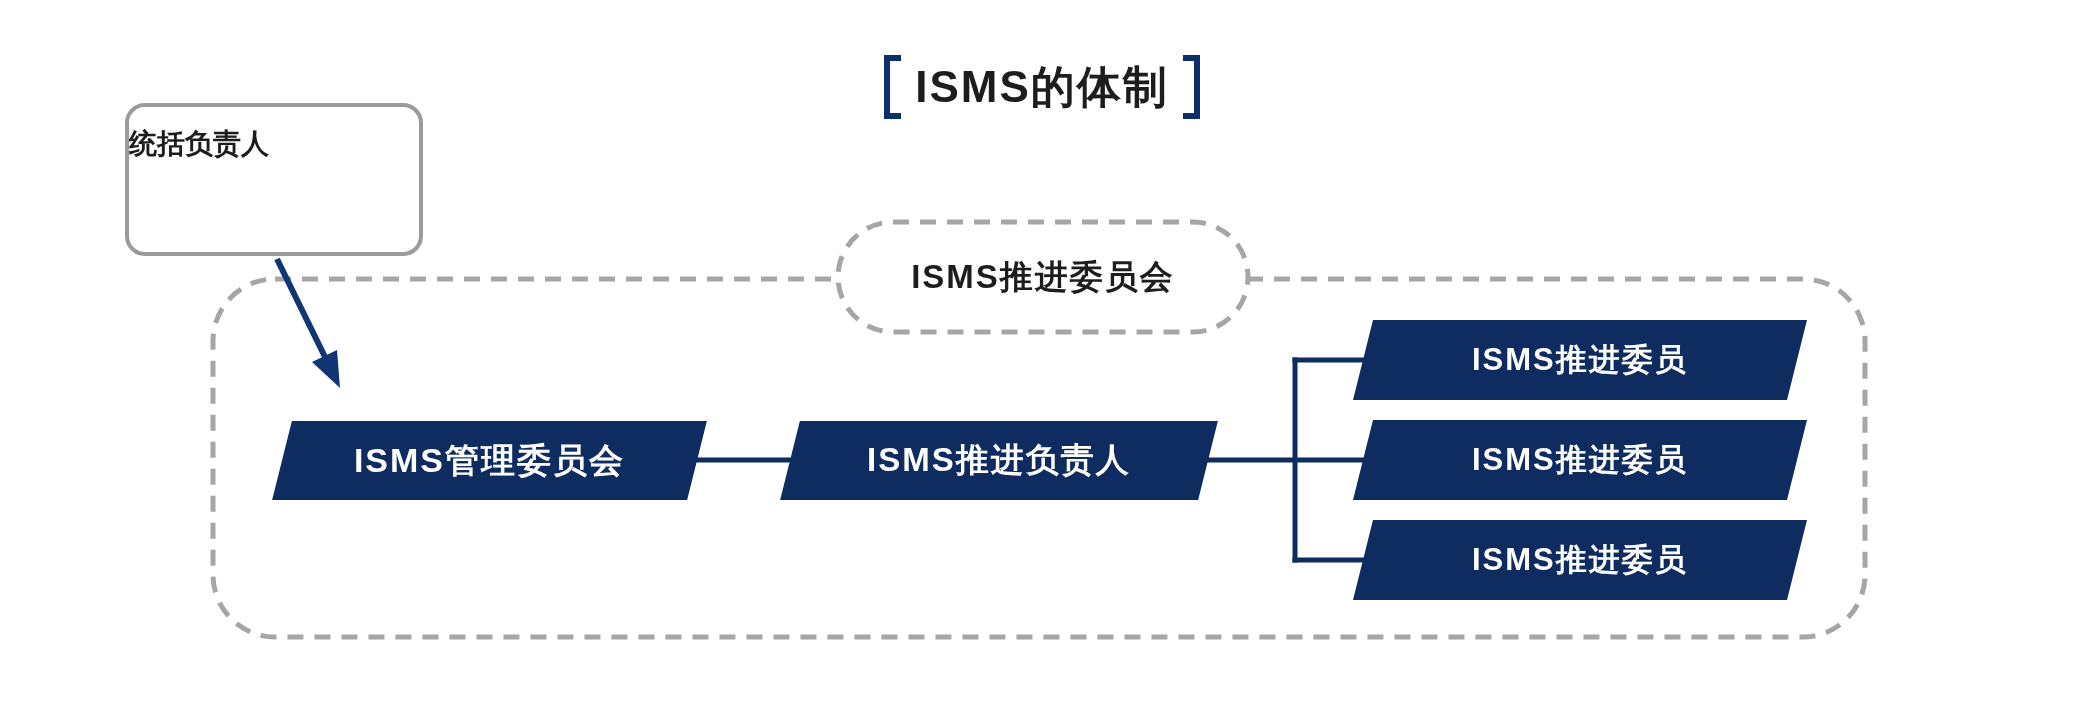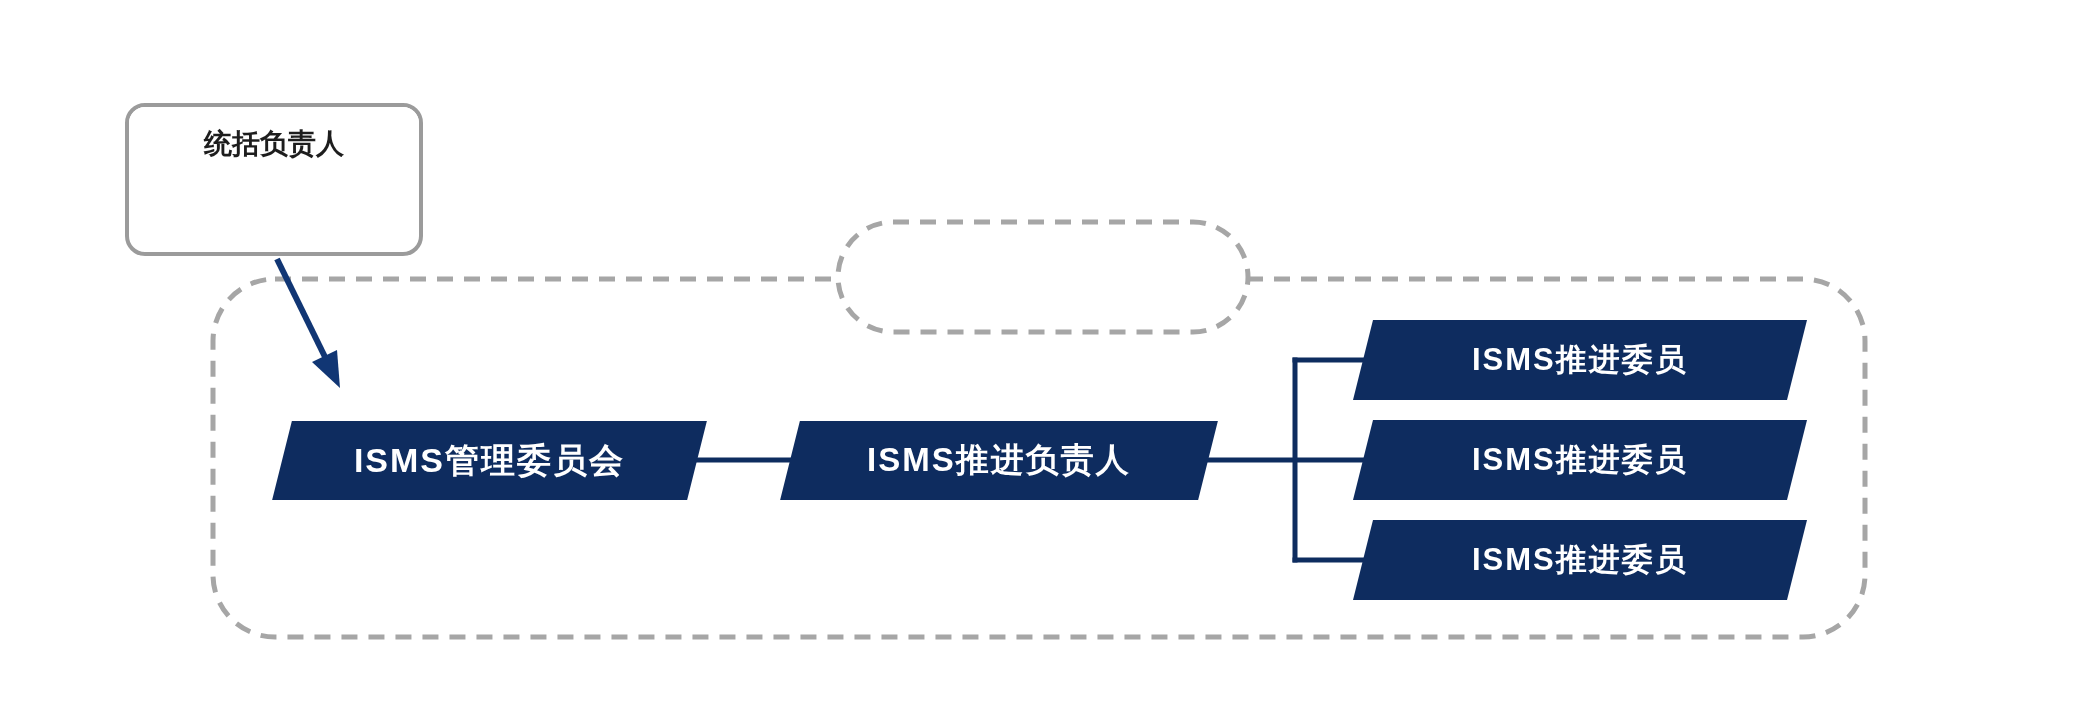--- a/index.html
+++ b/index.html
@@ -33,21 +33,21 @@
   .title-text{
     flex:1;text-align:center;
     font-size:44px;font-weight:bold;color:var(--text-dark);
     letter-spacing:2px;white-space:nowrap;
   }
   
   .leader-box{
     position:absolute;left:125px;top:103px;width:298px;height:153px;
     border:4px solid var(--box-border-gray);border-radius:20px;
     background:#fff;overflow:hidden;
-    display:flex;flex-direction:column;
+    display:flex;
   }
   .leader-row{
     display:flex;align-items:center;justify-content:center;
     font-weight:bold;color:var(--text-dark);white-space:nowrap;
   }
   .leader-row.role{height:73px;font-size:28px;background:#fff;}
   .leader-row.person{flex:1;font-size:30px;background:var(--box-fill-gray);
     border-top:2px solid #ababab;}
   
   .wires{position:absolute;left:0;top:0;width:2080px;height:720px;z-index:1;}
@@ -83,20 +83,25 @@
   .para.member > span{font-size:31px;}
   .para.member.m0{top:320px;}
   .para.member.m1{top:420px;}
   .para.member.m2{top:520px;}
 </style>
 </head>
 <body>
 
 <div class="stage">
 
+  <div class="title-wrap">
+    <span class="bracket left"></span>
+    <span class="title-text">ISMS的体制</span>
+    <span class="bracket right"></span>
+  </div>
 
   <div class="leader-box">
     <div class="leader-row role">统括负责人</div>
   </div>
 
   <svg class="wires" viewBox="0 0 2080 720" aria-hidden="true">
 
     <rect class="dashed-stroke" x="213" y="279" width="1652" height="358" rx="62" ry="62"></rect>
 
     <rect class="pill-fill" x="838" y="222" width="410" height="110" rx="55" ry="55"></rect>
@@ -107,20 +112,21 @@
     <line class="navy-line" x1="688" y1="460" x2="802" y2="460"></line>
 
     <line class="navy-line" x1="1198" y1="460" x2="1372" y2="460"></line>
 
     <line class="navy-line" x1="1295" y1="360" x2="1295" y2="560"></line>
 
     <line class="navy-line" x1="1295" y1="360" x2="1372" y2="360"></line>
     <line class="navy-line" x1="1295" y1="560" x2="1372" y2="560"></line>
   </svg>
 
+  <div class="pill-label">ISMS推进委员会</div>
 
   <div class="para management">
     <span>ISMS管理委员会</span>
   </div>
   <div class="para lead">
     <span>ISMS推进负责人</span>
   </div>
   <div class="para member m0">
     <span>ISMS推进委员</span>
   </div>

